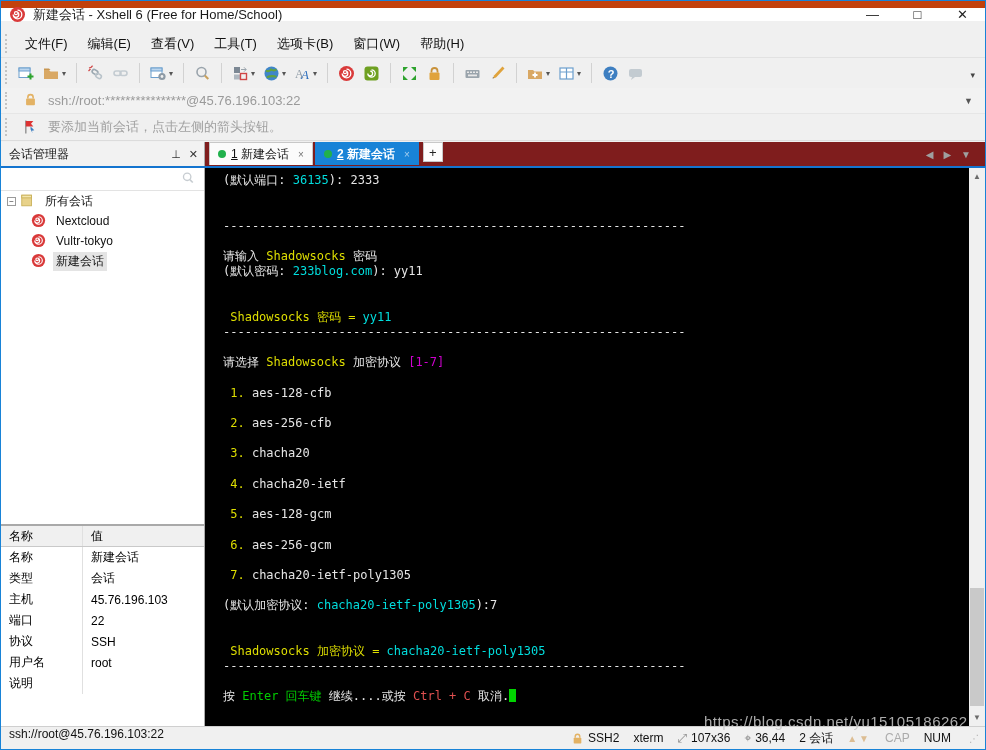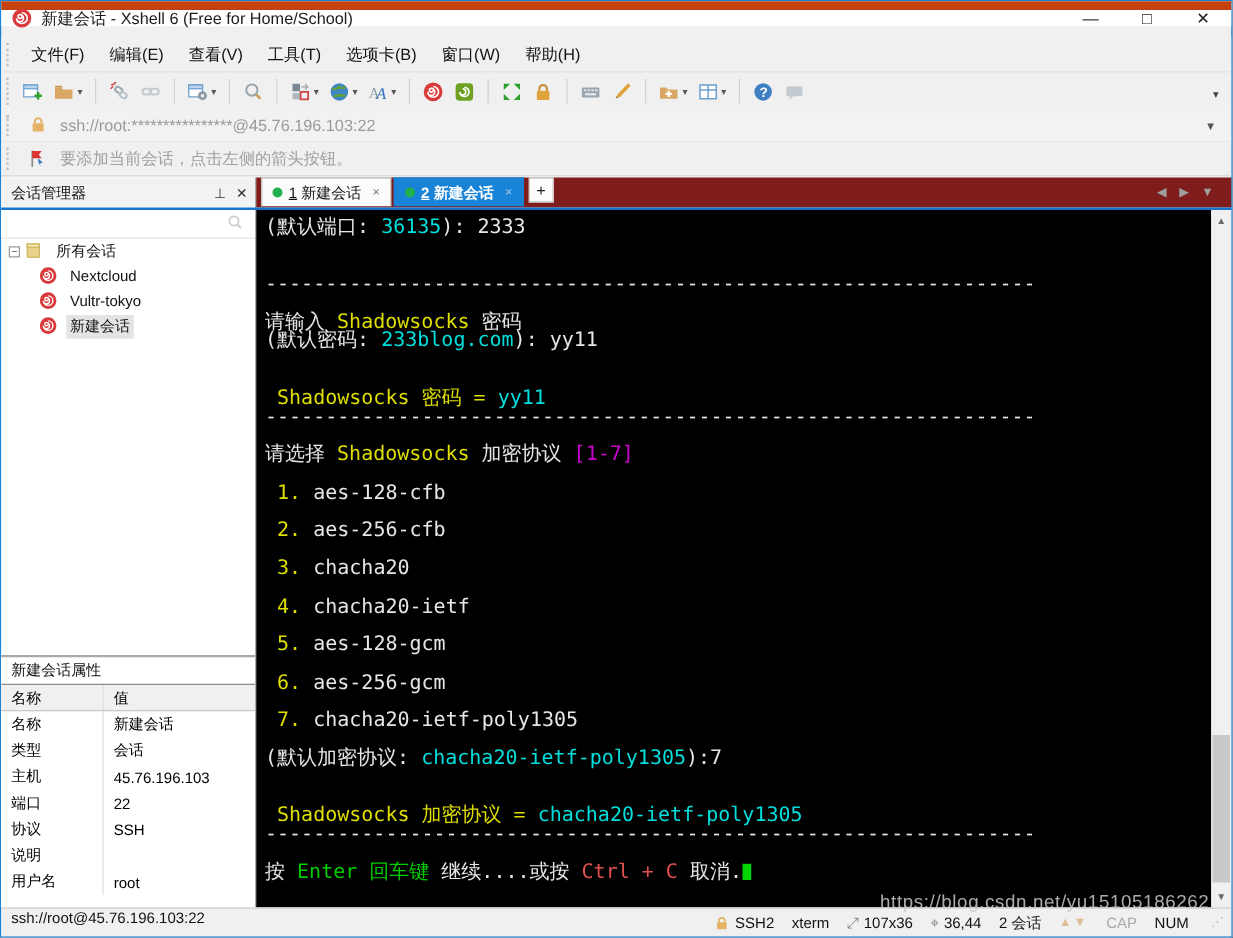--- a/index.html
+++ b/index.html
@@ -72,21 +72,21 @@
   .tab.active { background:#1883d7; color:#fff; border-color:#1883d7; font-weight:bold; }
   .dot { width:8px; height:8px; border-radius:50%; background:#21b14c; }
   .tab .num { text-decoration:underline; }
   .tab .x { font-size:10px; opacity:.6; margin-left:4px; font-weight:normal; }
   .newtab { width:20px; height:20px; border:1px solid #c8c8c8; background:#fdfdfd; margin-left:2px;
             display:flex; align-items:center; justify-content:center; font-size:13px; color:#222; }
   .tabnav { margin-left:auto; display:flex; align-items:center; gap:10px; padding-right:14px;
             color:#9f9f9f; font-size:10px; }
   
   .terminal { position:absolute; left:205px; top:168px; width:764px; height:558px; background:#000;
-              font-family:"DejaVu Sans Mono",monospace; font-size:16px; padding:5px 0 0 7px; overflow:hidden; }
+              font-family:"DejaVu Sans Mono",monospace; font-size:12px; padding:5px 0 0 18px; overflow:hidden; }
   .tline { height:15.2px; line-height:15.2px; white-space:pre; }
   .c-w { color:#e6e6e6; } .c-y { color:#dede00; } .c-c { color:#00dede; }
   .c-m { color:#cd00cd; } .c-g { color:#00cd00; } .c-r { color:#e05050; }
   .cursorblock { display:inline-block; width:7px; height:13px; background:#00d400; vertical-align:-2px; }
   
   .scrollbar { position:absolute; right:1px; top:168px; width:16px; height:558px; background:#f0f0f0; }
   .sb-arrow { height:17px; display:flex; align-items:center; justify-content:center; font-size:8px; color:#6b6b6b; }
   .sb-track { position:absolute; top:17px; bottom:17px; left:0; right:0; }
   .sb-thumb { position:absolute; left:1px; right:1px; top:403px; height:118px; background:#c9c9c9; }
   
@@ -396,21 +396,20 @@
               <path d="M8.5 4.2a4.3 4.3 0 1 1-4.3 4.3 2.8 2.8 0 1 0 2.8-2.8 1.5 1.5 0 1 0 1.5 1.5" fill="none" stroke="#fff" stroke-width="1.3"></path>
             </svg>
           </span>
         <span class="tlabel selected">新建会话</span>
       </div>
     </div>
   </div>
   <div class="bluestrip"></div>
 
   <div class="props">
-    <div class="props-caption">新建会话属性</div>
     <div class="prow phead">
       <div>名称</div>
       <div>值</div>
     </div>
     <div class="prow">
         <div>名称</div>
         <div>新建会话</div>
       </div>
     <div class="prow">
         <div>类型</div>
@@ -422,26 +421,26 @@
       </div>
     <div class="prow">
         <div>端口</div>
         <div>22</div>
       </div>
     <div class="prow">
         <div>协议</div>
         <div>SSH</div>
       </div>
     <div class="prow">
+        <div>用户名</div>
+        <div>root</div>
+      </div>
+    <div class="prow">
         <div>说明</div>
         <div></div>
-      </div>
-    <div class="prow">
-        <div>用户名</div>
-        <div>root</div>
       </div>
   </div>
 
   <div class="tabbar">
     <div class="tab">
       <span class="dot"></span>
       <span><span class="num">1</span> <span>新建会话</span></span>
       <span class="x">×</span>
     </div>
     <div class="tab active">

